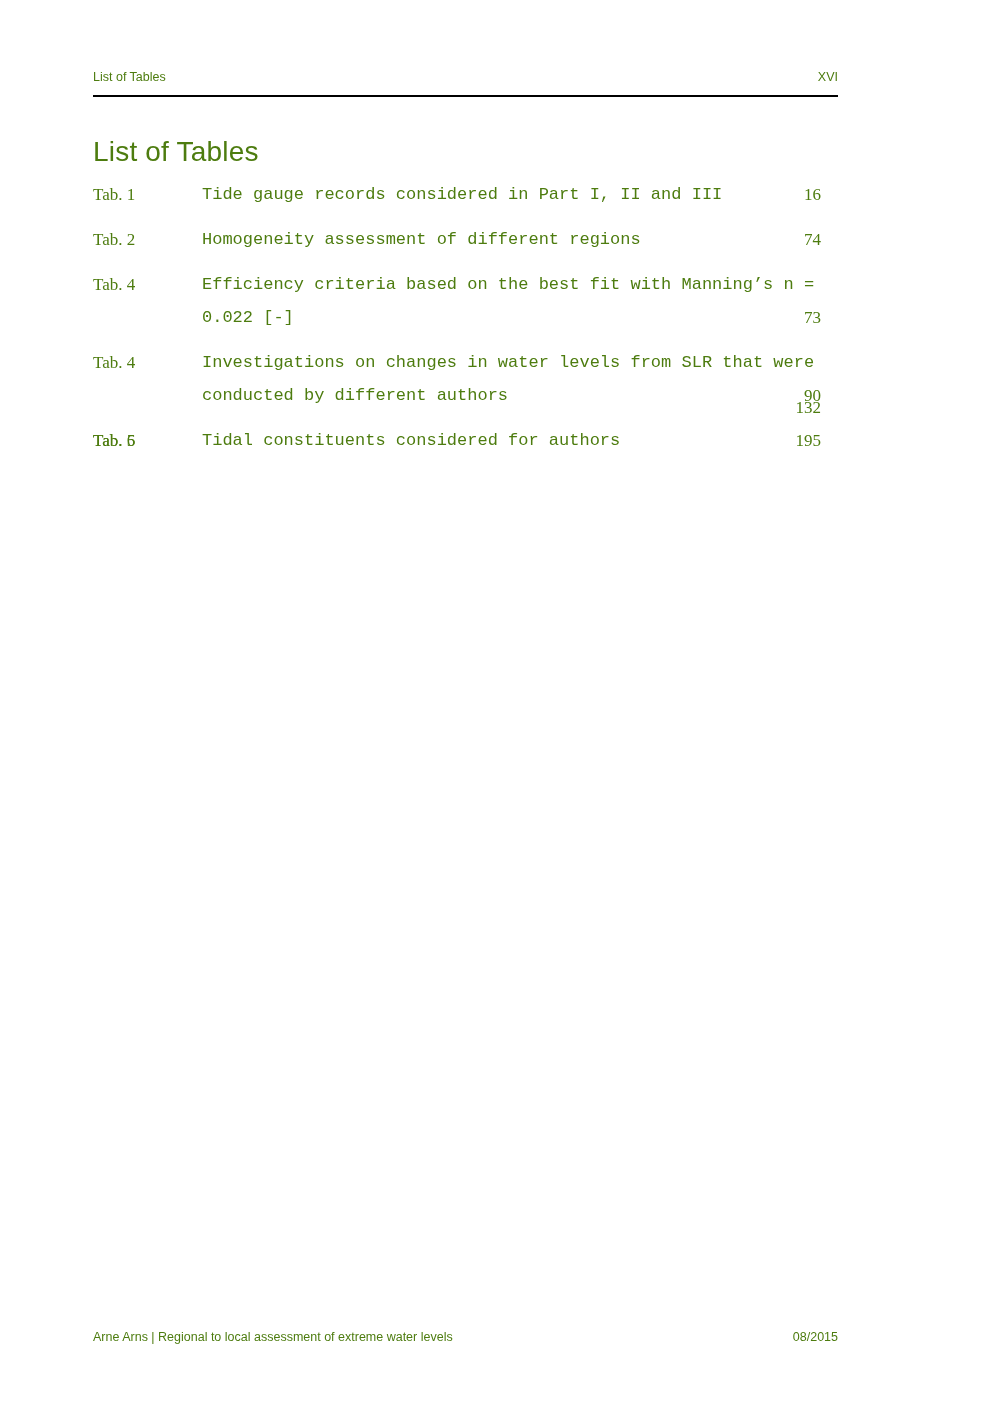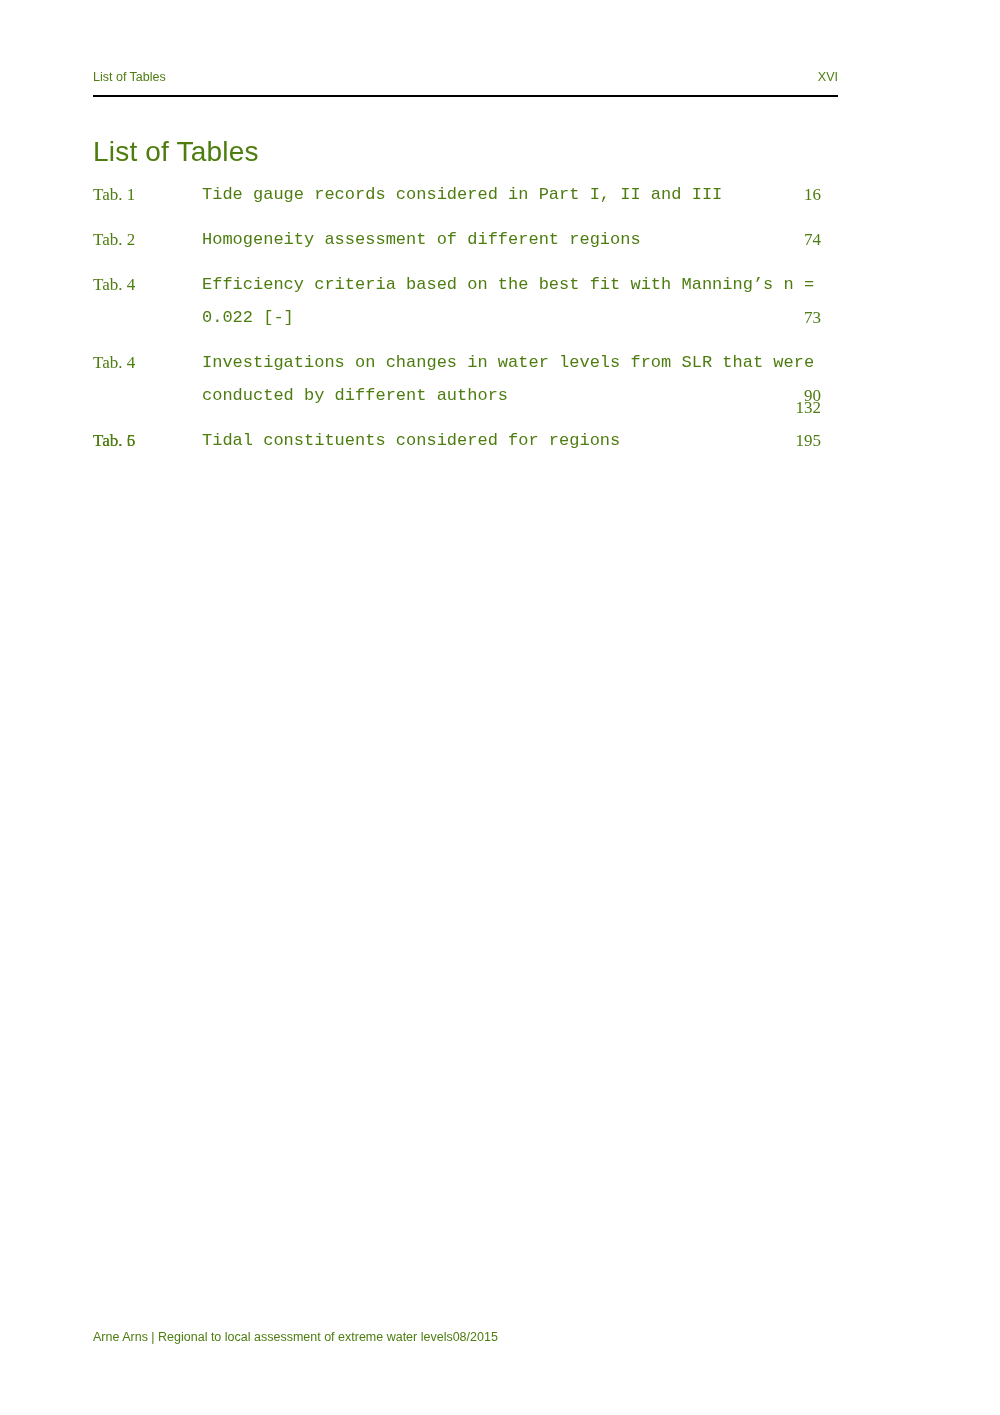--- a/index.html
+++ b/index.html
@@ -65,20 +65,21 @@
     right: 17px;
     bottom: 0;
     white-space: nowrap;
   }
   .running-footer {
     position: absolute;
     left: 93px;
     width: 745px;
     top: 1330px;
     display: flex;
+    justify-content: space-between;
     font-family: "Liberation Sans", sans-serif;
     font-size: 12.5px;
   }
 </style>
 </head>
 <body>
 
 <div class="page">
 
   <div class="running-header">
@@ -113,21 +114,21 @@
       <span class="entry-page">90</span>
     </div>
 
     <div class="toc-entry">
       <span class="entry-label">Tab. 5</span>
       <span class="entry-page">132</span>
     </div>
 
     <div class="toc-entry">
       <span class="entry-label">Tab. 6</span>
-      <span class="entry-text">Tidal constituents considered for regions</span>
+      <span class="entry-text">Tidal constituents considered for authors</span>
       <span class="entry-page">195</span>
     </div>
   </div>
 
   <div class="running-footer">
     <span>Arne Arns | Regional to local assessment of extreme water levels</span>
     <span>08/2015</span>
   </div>
 
 </div>

